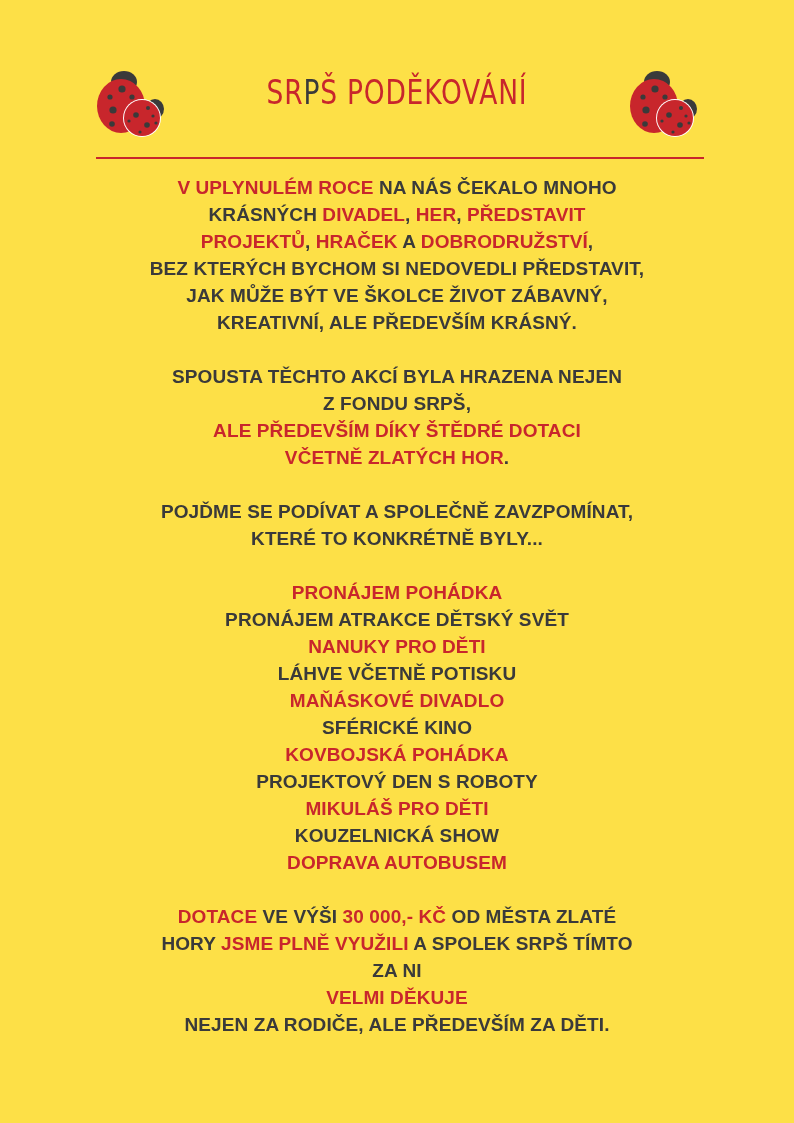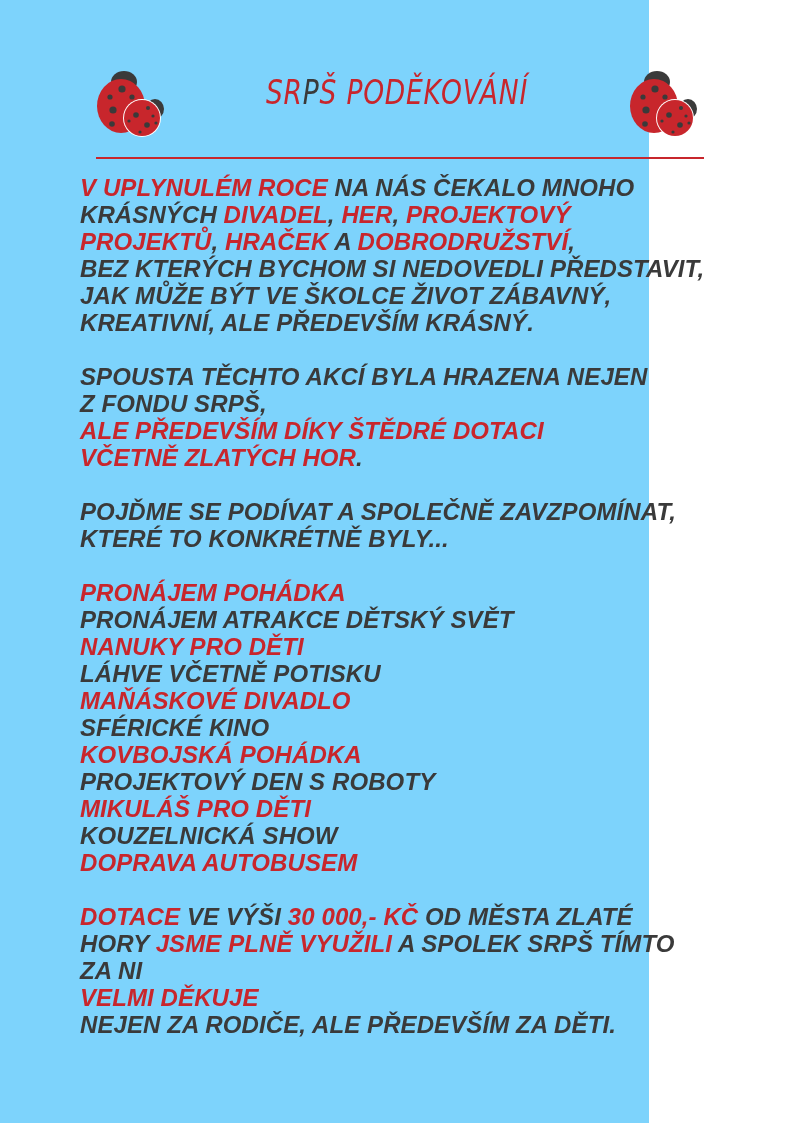--- a/index.html
+++ b/index.html
@@ -1,32 +1,32 @@
 <!DOCTYPE html>
 <html><head>
 <meta charset="utf-8">
 <style>
   html, body { margin: 0; padding: 0; background: #ffffff; }
   body { width: 794px; height: 1123px; position: relative; overflow: hidden; font-family: "Liberation Sans", sans-serif; }
-  .page { position: absolute; left: 0; top: 0; width: 649px; height: 1123px; background: #7dd3fc; font-style: italic; }
+  .page { position: absolute; left: 0; top: 0; width: 794px; height: 1123px; background: #fde047; }
   .ladybug { position: absolute; width: 76px; height: 72px; }
   .ladybug.left { left: 92px; top: 66px; }
   .ladybug.right { left: 625px; top: 66px; }
   .title {
     position: absolute; left: 0; top: 72px; width: 794px; text-align: center;
     font-family: "DejaVu Sans", sans-serif; font-weight: normal;
     font-size: 34px; letter-spacing: 1px; color: #c8262c;
     transform: scaleX(0.78); transform-origin: center;
   }
   .title .dark { color: #3a3a3a; }
   .rule { position: absolute; left: 96px; top: 157px; width: 608px; height: 2px; background: #c8262c; }
   .content {
-    position: absolute; left: 80px; top: 174px; width: 634px; text-align: left;
+    position: absolute; left: 80px; top: 174px; width: 634px; text-align: center;
     font-family: "Liberation Sans", sans-serif; font-weight: bold;
-    font-size: 24px; line-height: 27px; color: #3a3a3a; letter-spacing: 0.1px;
+    font-size: 19px; line-height: 27px; color: #3a3a3a; letter-spacing: 0.1px;
   }
   .content .para { margin: 0 0 27px 0; }
   .content .line { display: block; white-space: nowrap; }
   .content .red { color: #c8262c; }
   .content .dark { color: #3a3a3a; }
 </style>
 </head>
 <body>
 
 <div class="page">
@@ -71,21 +71,21 @@
     <circle cx="55" cy="59" r="2.8" fill="#3a3a3a"></circle>
     <circle cx="48" cy="66" r="1.6" fill="#3a3a3a"></circle>
     <circle cx="64" cy="57" r="1.6" fill="#3a3a3a"></circle>
   </svg>
 
   <div class="rule"></div>
 
   <div class="content" id="content">
       <div class="para">
         <span class="line"><span class="red">V UPLYNULÉM ROCE</span><span class="dark"> NA NÁS ČEKALO MNOHO</span></span>
-        <span class="line"><span class="dark">KRÁSNÝCH </span><span class="red">DIVADEL</span><span class="dark">, </span><span class="red">HER</span><span class="dark">, </span><span class="red">PROJEKTOVÝ</span></span>
+        <span class="line"><span class="dark">KRÁSNÝCH </span><span class="red">DIVADEL</span><span class="dark">, </span><span class="red">HER</span><span class="dark">, </span><span class="red">PŘEDSTAVIT</span></span>
         <span class="line"><span class="red">PROJEKTŮ</span><span class="dark">, </span><span class="red">HRAČEK</span><span class="dark"> A </span><span class="red">DOBRODRUŽSTVÍ</span><span class="dark">,</span></span>
         <span class="line"><span class="dark">BEZ KTERÝCH BYCHOM SI NEDOVEDLI PŘEDSTAVIT,</span></span>
         <span class="line"><span class="dark">JAK MŮŽE BÝT VE ŠKOLCE ŽIVOT ZÁBAVNÝ,</span></span>
         <span class="line"><span class="dark">KREATIVNÍ, ALE PŘEDEVŠÍM KRÁSNÝ.</span></span>
       </div>
       <div class="para">
         <span class="line"><span class="dark">SPOUSTA TĚCHTO AKCÍ BYLA HRAZENA NEJEN</span></span>
         <span class="line"><span class="dark">Z FONDU SRPŠ,</span></span>
         <span class="line"><span class="red">ALE PŘEDEVŠÍM DÍKY ŠTĚDRÉ DOTACI</span></span>
         <span class="line"><span class="red">VČETNĚ ZLATÝCH HOR</span><span class="dark">.</span></span>

